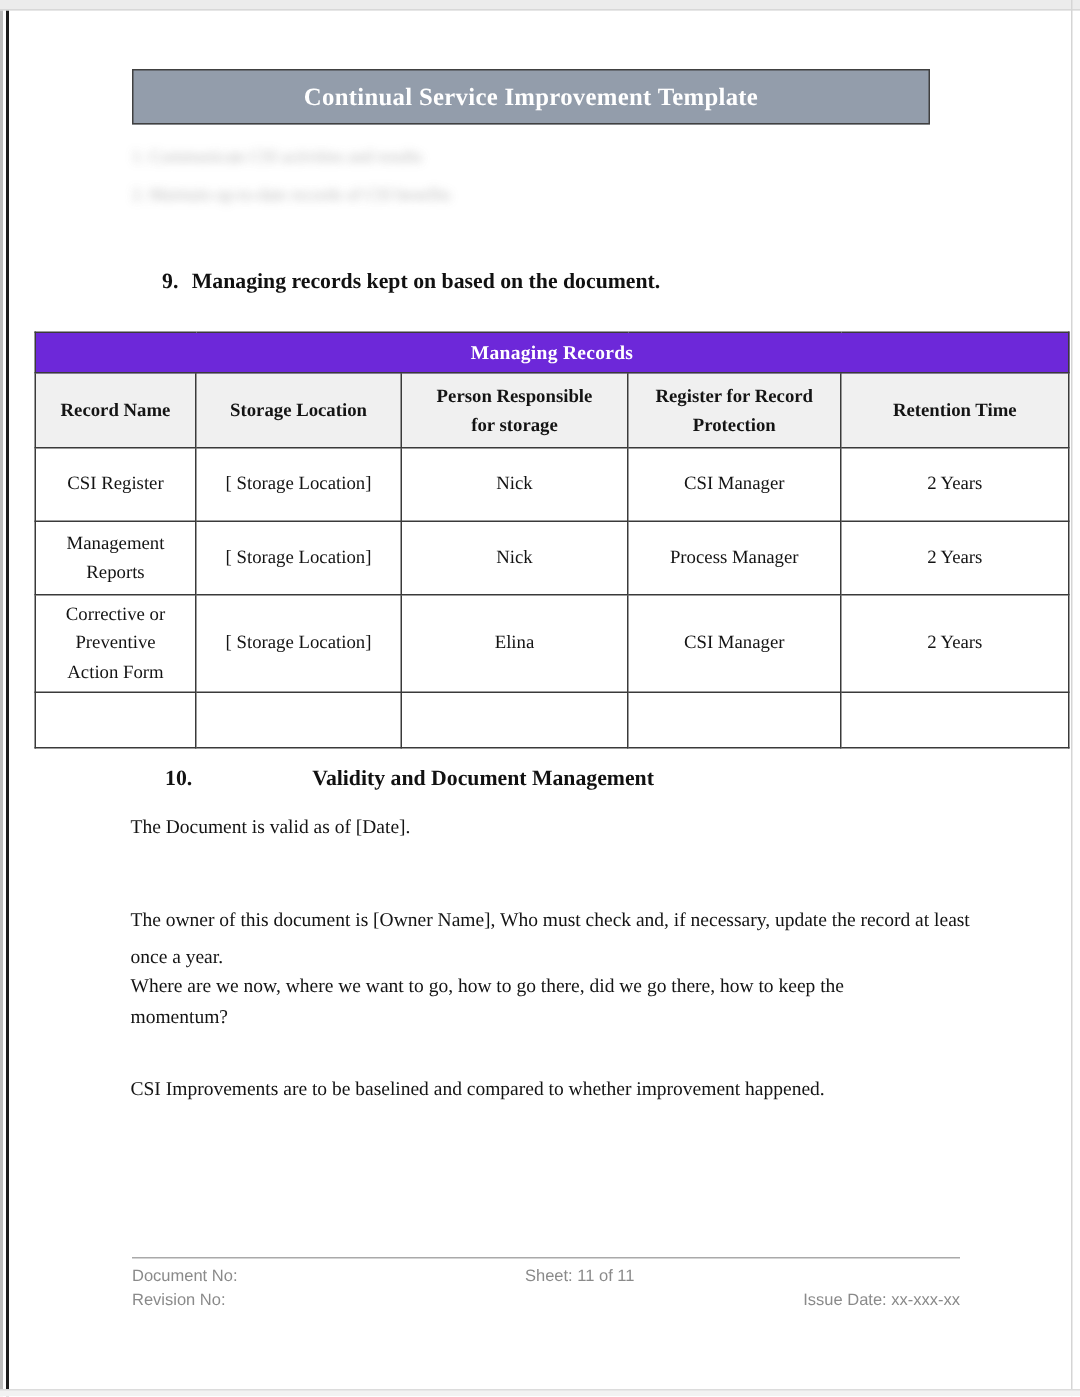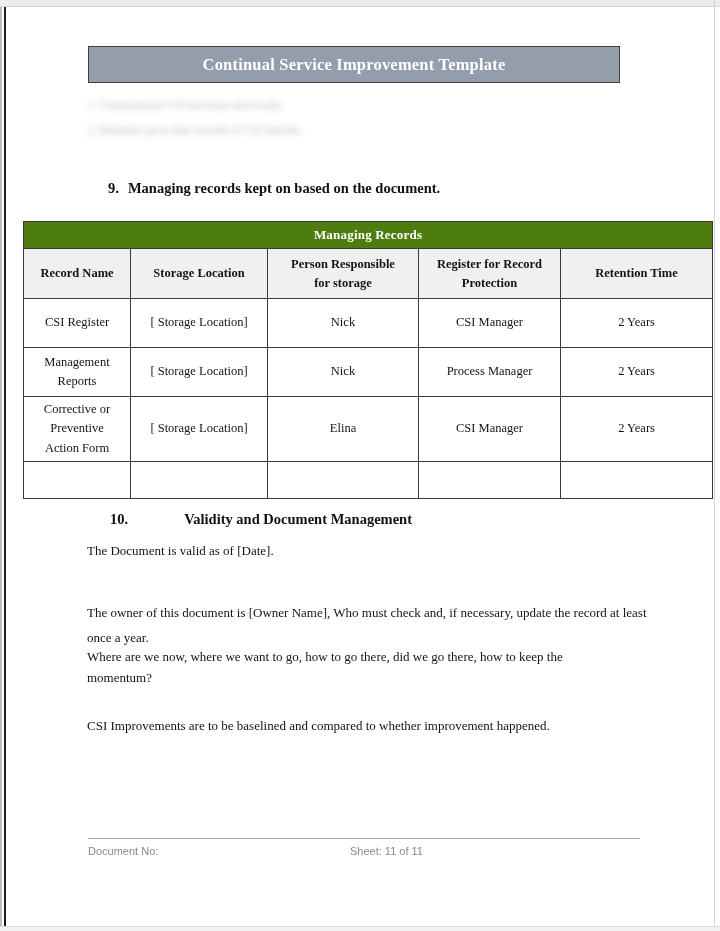--- a/index.html
+++ b/index.html
@@ -113,42 +113,42 @@
   .heading-10 {
     position: absolute;
     left: 110px;
     top: 511px;
     font-family: "Liberation Serif", serif;
     font-weight: bold;
     font-size: 14.5px;
     color: #111111;
     white-space: nowrap;
   }
-  .heading-10 .num { margin-right: 56px; }
+  .heading-10 .num { margin-right: 80px; }
 
   
   .records-table {
     position: absolute;
     left: 23px;
     top: 221px;
     width: 689px;
     border-collapse: collapse;
     table-layout: fixed;
     font-family: "Liberation Serif", serif;
   }
   .records-table td, .records-table th {
     border: 1px solid #3a3a3a;
     padding: 0;
     text-align: center;
     vertical-align: middle;
     color: #141414;
     background: #ffffff;
   }
   .records-table .band {
-    background: #4d7c0f;
+    background: #6d28d9;
     color: #ffffff;
     font-weight: bold;
     font-size: 13px;
     height: 26px;
     border: 1px solid #3a3a3a;
     letter-spacing: 0.2px;
   }
   .records-table .colhead {
     background: #f0f0f0;
     font-weight: bold;
@@ -319,16 +319,20 @@
     <div class="para p-owner">The owner of this document is [Owner Name], Who must check and, if necessary, update the record at least once a year.</div>
     <div class="para p-where">Where are we now, where we want to go, how to go there, did we go there, how to keep the momentum?</div>
     <div class="para p-csi">CSI Improvements are to be baselined and compared to whether improvement happened.</div>
 
     <div class="footer-rule"></div>
     <div class="footer">
       <div class="f-row">
         <span class="f-left">Document No:</span>
         <span class="f-mid">Sheet: 11 of 11</span>
       </div>
+      <div class="f-row">
+        <span class="f-left">Revision No:</span>
+        <span class="f-right">Issue Date: xx-xxx-xx</span>
+      </div>
     </div>
 
   </div>
 </div>
 
 </body></html>

